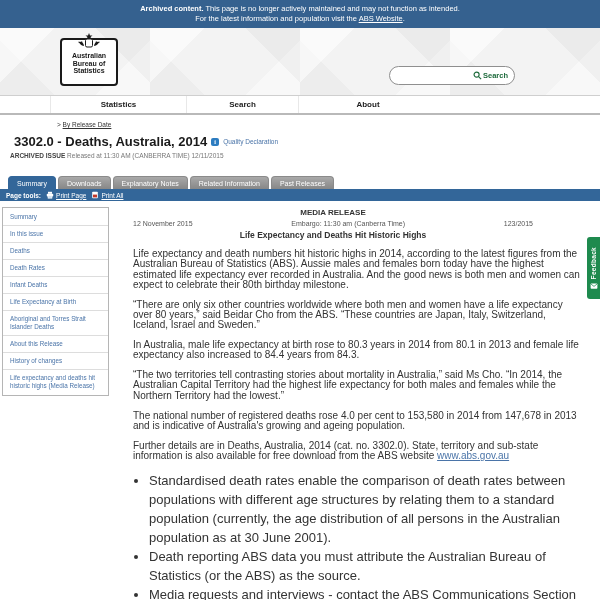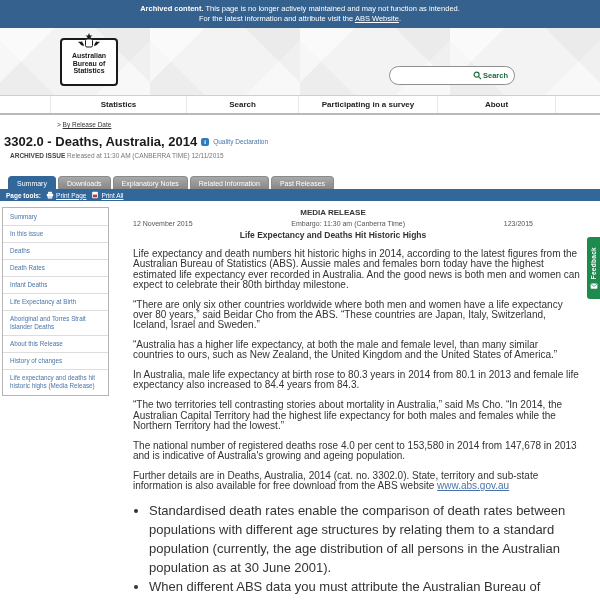--- a/index.html
+++ b/index.html
@@ -55,21 +55,21 @@
     display:flex;align-items:center;justify-content:center;
     font-size:8px;font-weight:bold;color:#222;border-left:1px solid #e8e8e8;cursor:pointer;
   }
   .nav-item:nth-of-type(2){width:135px;}
   .nav-item:nth-of-type(3){width:111px;}
   .nav-item:nth-of-type(4){width:138px;}
   .nav-item:nth-of-type(5){width:117px;border-right:1px solid #e8e8e8;}
   
   .breadcrumb{margin-top:6px;padding-left:57px;font-size:6.5px;color:#333;}
   .breadcrumb a{color:#333;text-decoration:underline;cursor:pointer;}
-  .title-row{margin-top:6px;padding-left:4px;display:flex;align-items:center;gap:4px;}
+  .title-row{margin-top:6px;padding-left:14px;display:flex;align-items:center;gap:4px;}
   .page-title{font-size:13px;font-weight:bold;color:#1a1a1a;}
   .info-icon{
     width:8px;height:8px;background:#2d7cc0;color:#fff;border-radius:2px;
     font-size:6px;font-weight:bold;display:inline-flex;align-items:center;justify-content:center;
     font-family:"Liberation Serif",serif;cursor:pointer;
   }
   .quality-link{font-size:6.5px;color:#4a74a8;text-decoration:none;cursor:pointer;}
   .archived-row{margin-top:3px;padding-left:10px;font-size:6.5px;color:#777;}
   .archived-row b{color:#444;}
   
@@ -119,21 +119,21 @@
   .feedback-tab .fb-text{
     writing-mode:vertical-rl;transform:rotate(180deg);
     color:#fff;font-size:6.5px;font-weight:bold;letter-spacing:.3px;
   }
 </style>
 </head>
 <body>
 
 <div class="archive-banner">
   <div><b>Archived content.</b><span> This page is no longer actively maintained and may not function as intended.</span></div>
-  <div><span>For the latest information and attribute visit the </span><a>ABS Website</a><span>.</span></div>
+  <div><span>For the latest information and population visit the </span><a>ABS Website</a><span>.</span></div>
 </div>
 
 <div class="site-header">
   <div class="abs-logo">
     <span class="crest">
       <svg width="34" height="15" viewBox="0 0 34 15">
         <polygon points="17,0 18,2.5 20.5,2.5 18.6,4 19.3,6.5 17,5 14.7,6.5 15.4,4 13.5,2.5 16,2.5" fill="#1a1a1a"></polygon>
         <rect x="13.5" y="6" width="7" height="8" rx="1.5" fill="#fff" stroke="#1a1a1a" stroke-width="1"></rect>
         <path d="M12,13 C9,13 8,10 6,9 C7.5,8.5 9,9.5 10,8 C10,10 12,10.5 12,13 Z" fill="#1a1a1a"></path>
         <path d="M22,13 C25,13 26,10 28,9 C26.5,8.5 25,9.5 24,8 C24,10 22,10.5 22,13 Z" fill="#1a1a1a"></path>
@@ -154,21 +154,20 @@
         </svg>
       <span>Search</span>
     </span>
   </div>
 </div>
 
 <div class="main-nav">
   <div class="nav-spacer-l"></div>
   <div class="nav-item">Statistics</div>
   <div class="nav-item">Search</div>
-  <div class="nav-item">Participating in a survey</div>
   <div class="nav-item">About</div>
 </div>
 
 <div class="breadcrumb">
   <span>&gt;</span>
   <a>By Release Date</a>
 </div>
 
 <div class="title-row">
   <span class="page-title">3302.0 - Deaths, Australia, 2014</span>
@@ -226,29 +225,28 @@
       <div class="mr-meta">
         <span class="m-left">12 November 2015</span>
         <span class="m-center">Embargo: 11:30 am (Canberra Time)</span>
         <span class="m-right">123/2015</span>
       </div>
       <div class="mr-headline">Life Expectancy and Deaths Hit Historic Highs</div>
     </div>
 
     <p>Life expectancy and death numbers hit historic highs in 2014, according to the latest figures from the Australian Bureau of Statistics (ABS). Aussie males and females born today have the highest estimated life expectancy ever recorded in Australia. And the good news is both men and women can expect to celebrate their 80th birthday milestone.</p>
     <p>“There are only six other countries worldwide where both men and women have a life expectancy over 80 years,” said Beidar Cho from the ABS. “These countries are Japan, Italy, Switzerland, Iceland, Israel and Sweden.”</p>
-    <p>“Australia has a higher life expectancy, at both the male and female level, than many similar countries to ours, such as New Zealand, the United Kingdom and the United States of America.”</p>
     <p>In Australia, male life expectancy at birth rose to 80.3 years in 2014 from 80.1 in 2013 and female life expectancy also increased to 84.4 years from 84.3.</p>
     <p>“The two territories tell contrasting stories about mortality in Australia,” said Ms Cho. “In 2014, the Australian Capital Territory had the highest life expectancy for both males and females while the Northern Territory had the lowest.”</p>
     <p>The national number of registered deaths rose 4.0 per cent to 153,580 in 2014 from 147,678 in 2013 and is indicative of Australia's growing and ageing population.</p>
     <p><span>Further details are in Deaths, Australia, 2014 (cat. no. 3302.0). State, territory and sub-state information is also available for free download from the ABS website </span><a class="body-link">www.abs.gov.au</a></p>
 
     <ul class="notes">
       <li>Standardised death rates enable the comparison of death rates between populations with different age structures by relating them to a standard population (currently, the age distribution of all persons in the Australian population as at 30 June 2001).</li>
-      <li>When different ABS data you must attribute the Australian Bureau of Statistics (or the ABS) as the source.</li>
+      <li>Death reporting ABS data you must attribute the Australian Bureau of Statistics (or the ABS) as the source.</li>
       <li>Media requests and interviews - contact the ABS Communications Section on 1300 175 070.</li>
     </ul>
   </div>
 </div>
 
 <div class="feedback-tab">
   <span class="fb-text">Feedback</span>
   <svg width="8" height="6" viewBox="0 0 10 8">
       <rect x="0.5" y="0.5" width="9" height="7" rx="1" fill="#fff"></rect>
       <path d="M0.5,1 L5,4.5 L9.5,1" fill="none" stroke="#1e8a4e" stroke-width="1"></path>

